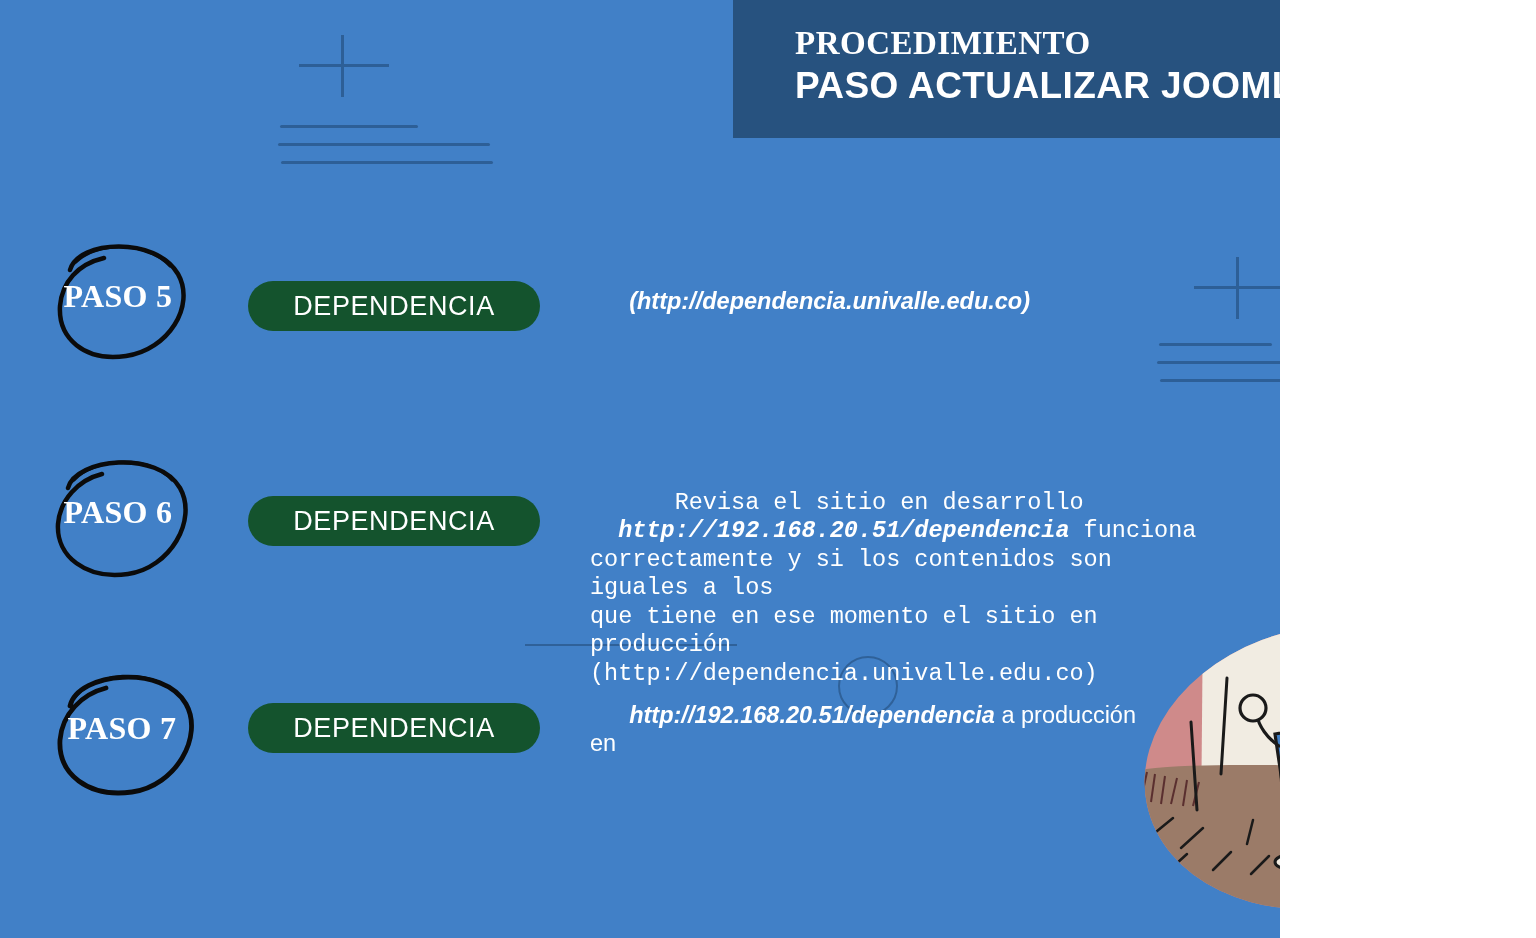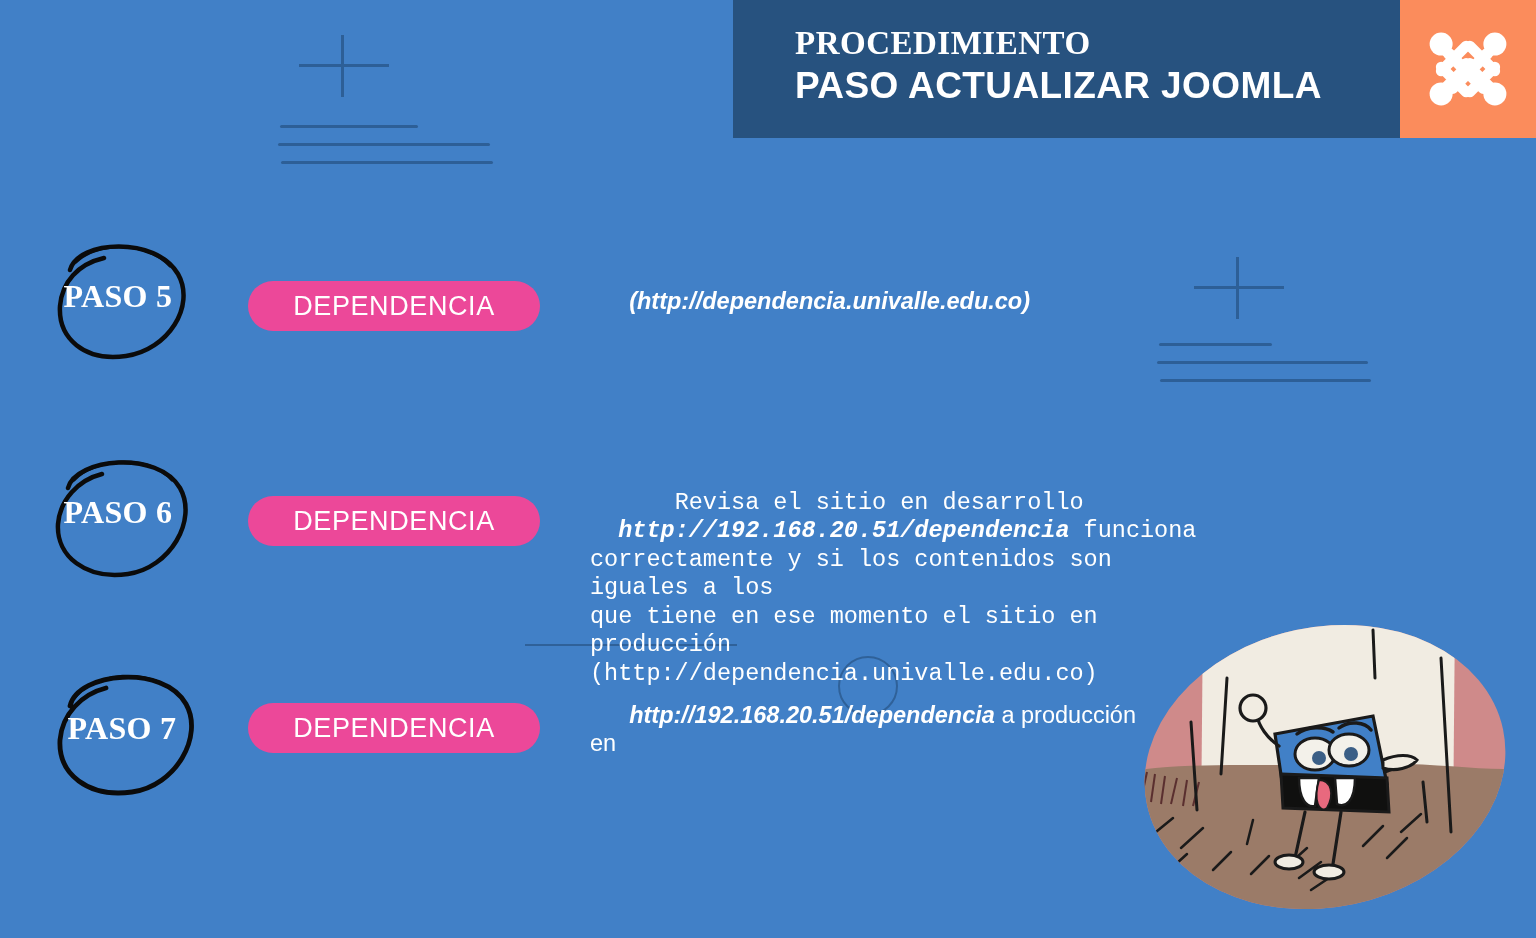--- a/index.html
+++ b/index.html
@@ -3,21 +3,21 @@
 <meta charset="utf-8">
 <title>Procedimiento para actualizar Joomla</title>
 <style>
   html, body {
     margin: 0;
     padding: 0;
     background: #ffffff;
   }
   .slide {
     position: relative;
-    width: 1536px;
+    width: 1280px;
     height: 938px;
     background: #4180c7;
     overflow: hidden;
     font-family: "Liberation Sans", sans-serif;
   }
 
   
   .header-banner {
     position: absolute;
     left: 733px;
@@ -106,21 +106,21 @@
     font-weight: 700;
     font-size: 32px;
     color: #ffffff;
     letter-spacing: 0.3px;
     white-space: nowrap;
     text-align: center;
   }
   .step-pill {
     position: absolute;
     height: 50px;
-    background: #ec4899;
+    background: #14532d;
     border-radius: 25px;
     display: flex;
     align-items: center;
     justify-content: center;
     padding: 0 30px;
     box-sizing: border-box;
   }
   .step-pill-label {
     font-family: "Liberation Sans", sans-serif;
     font-size: 27px;

